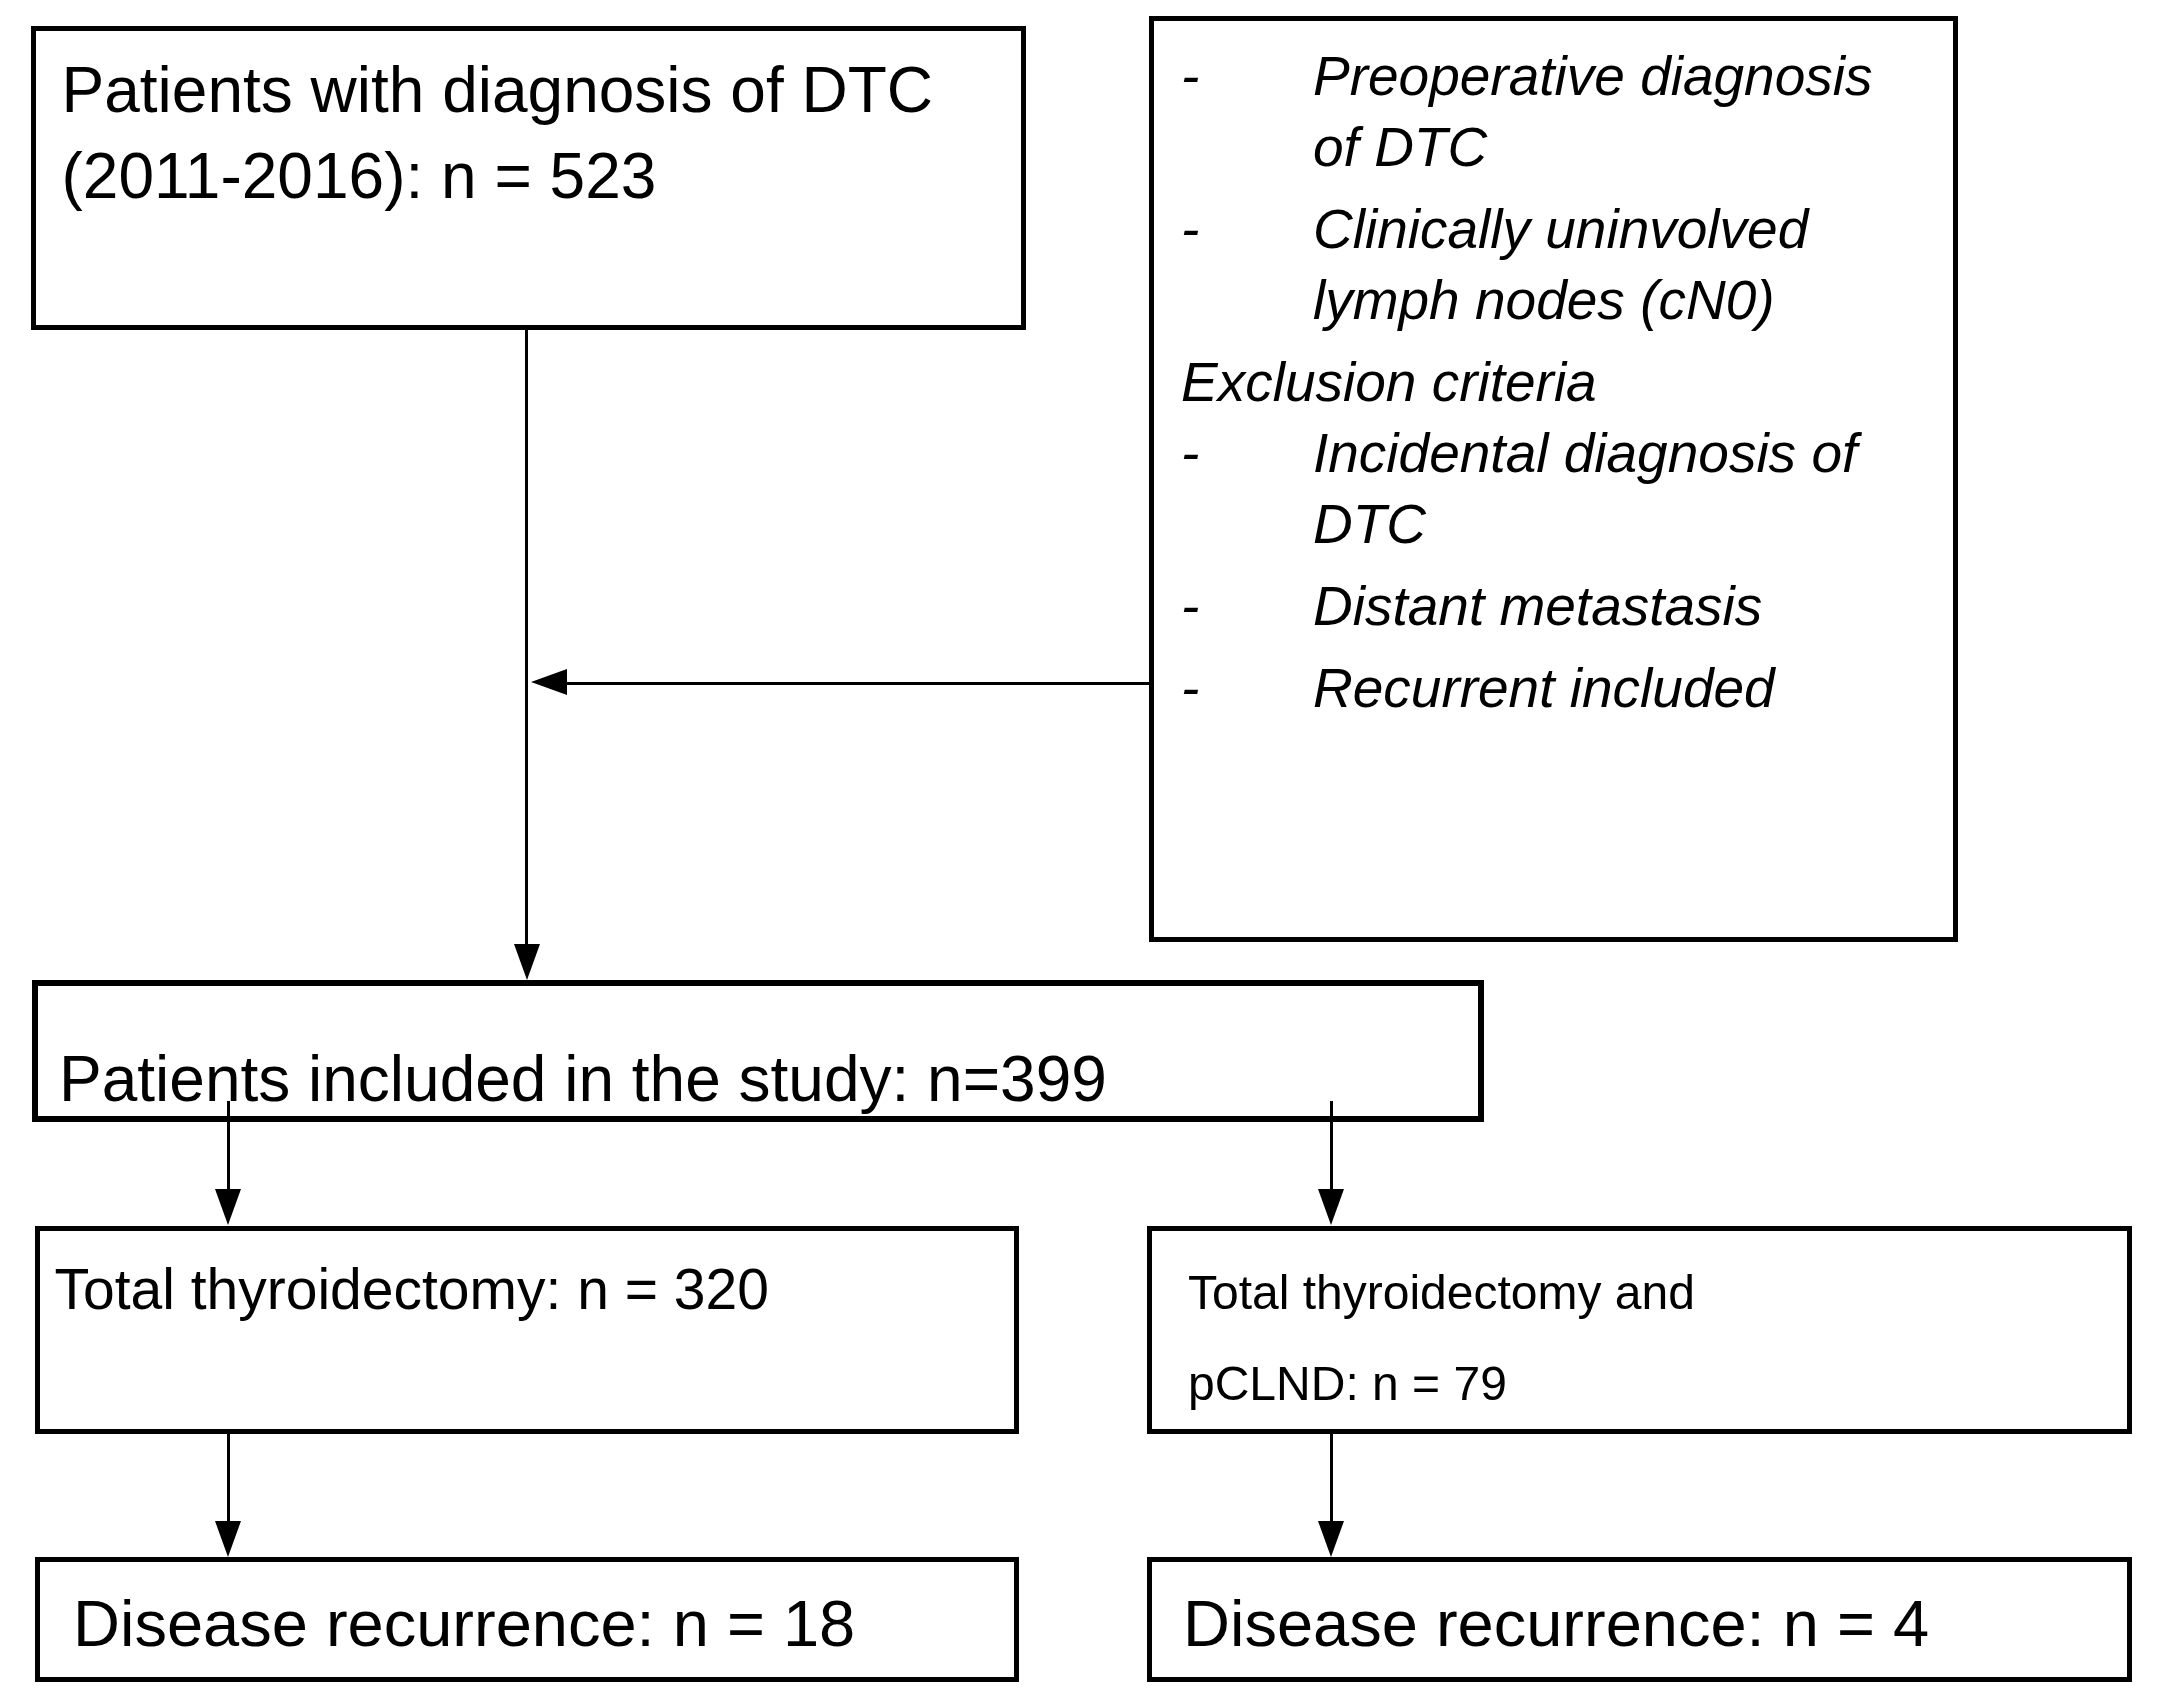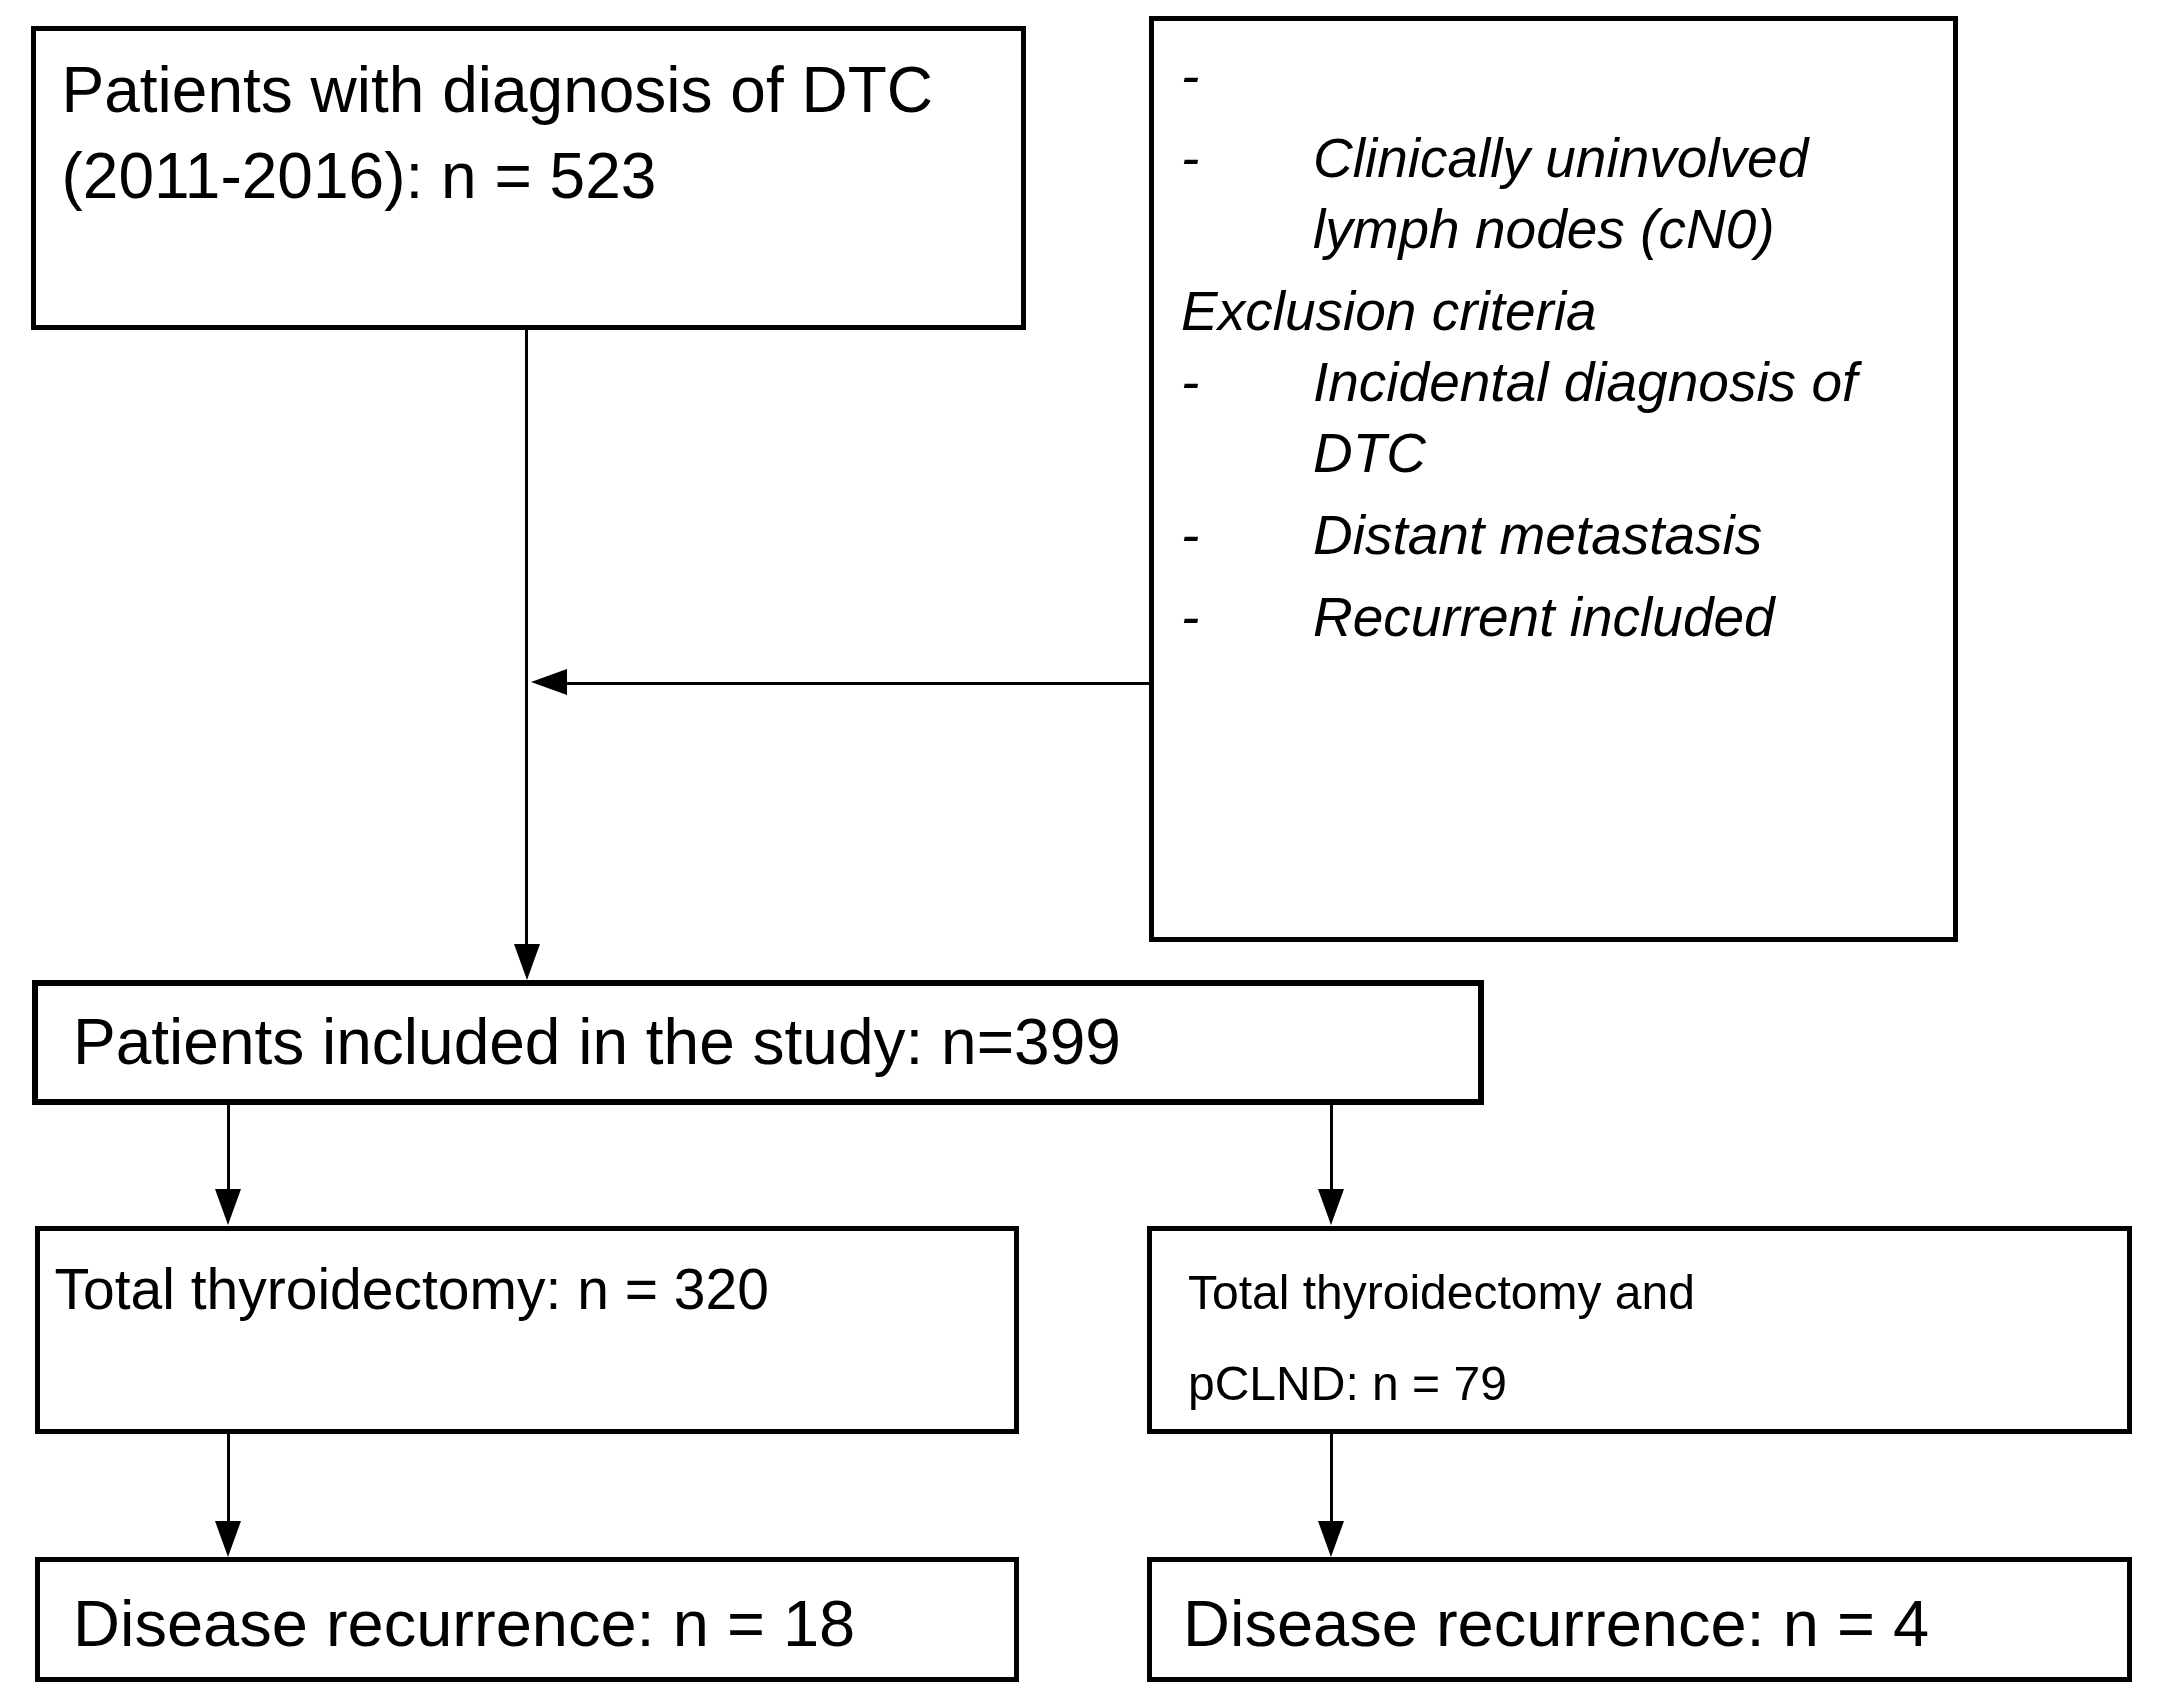--- a/index.html
+++ b/index.html
@@ -28,25 +28,25 @@
   }
   #criteria {
     left: 1149px; top: 16.4px; width: 809px; height: 926px;
     font-size: 55px; line-height: 71px;
     padding: 20px 16.4px 0 27px;
   }
   .crit-item { display: flex; margin-bottom: 11px; font-style: italic; }
   .crit-item .bullet { flex: 0 0 132px; font-style: italic; }
   .exclusion-heading { font-style: italic; }
   #included {
-    left: 32px; top: 980px; width: 1452px; height: 125px;
+    left: 32px; top: 980px; width: 1452px; height: 142px;
     border-width: 6.4px;
     font-size: 64px; line-height: 73px;
-    display: flex; align-items: center;
-    padding-left: 35px;
+    display: flex; align-items: flex-end;
+    padding-left: 21px;
   }
   #box-tt {
     left: 35px; top: 1226px; width: 984px; height: 208px;
     font-size: 57px; line-height: 91px;
     padding: 12.7px 9px 0 14.5px;
   }
   #box-pclnd {
     left: 1147px; top: 1226px; width: 985px; height: 208px;
     font-size: 48px; line-height: 91px;
     padding: 16px 9px 0 36px;
@@ -96,20 +96,22 @@
 <div class="canvas">
 
   <div class="box" id="diagnosis">
     <div class="pre">Patients with diagnosis of DTC
 (2011-2016): n = 523</div>
   </div>
 
   <div class="box" id="criteria">
     <div class="crit-item">
       <span class="bullet">-</span>
+      <span class="pre">Preoperative diagnosis
+of DTC</span>
     </div>
     <div class="crit-item">
       <span class="bullet">-</span>
       <span class="pre">Clinically uninvolved
 lymph nodes (cN0)</span>
     </div>
     <div class="exclusion-heading">Exclusion criteria</div>
     <div class="crit-item">
       <span class="bullet">-</span>
       <span class="pre">Incidental diagnosis of

